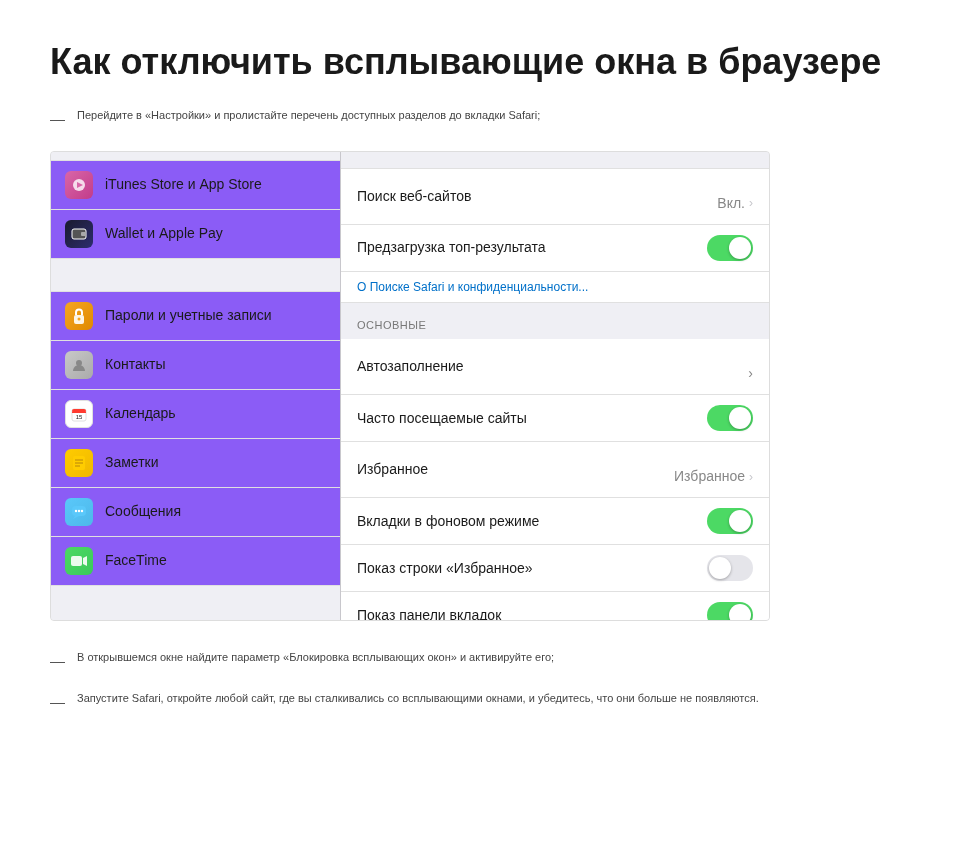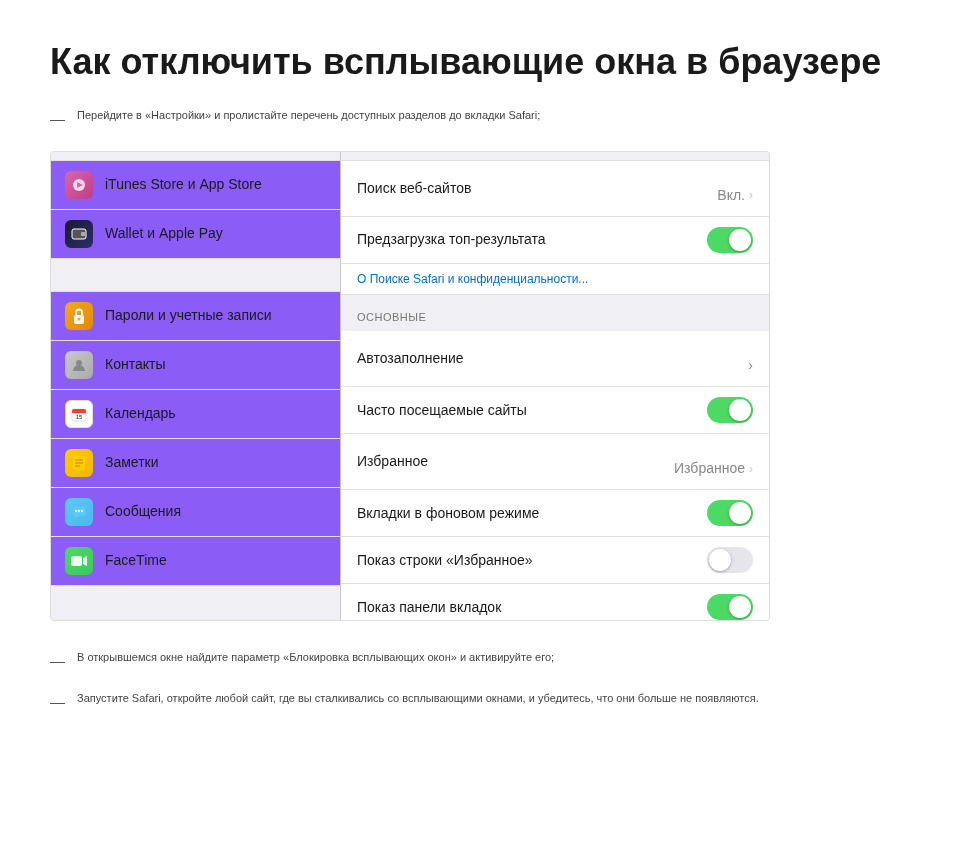--- a/index.html
+++ b/index.html
@@ -93,21 +93,21 @@
     .item-label {
       font-size: 14px;
       color: #1a1a1a;
     }
 
     
     .settings-content {
       flex: 1;
       background: #efeff4;
       overflow-y: auto;
-      padding: 8px 0;
+      padding: 16px 0;
     }
 
     .group-header {
       font-size: 11px;
       color: #777;
       text-transform: uppercase;
       padding: 14px 16px 6px 16px;
       letter-spacing: 0.5px;
     }
 

